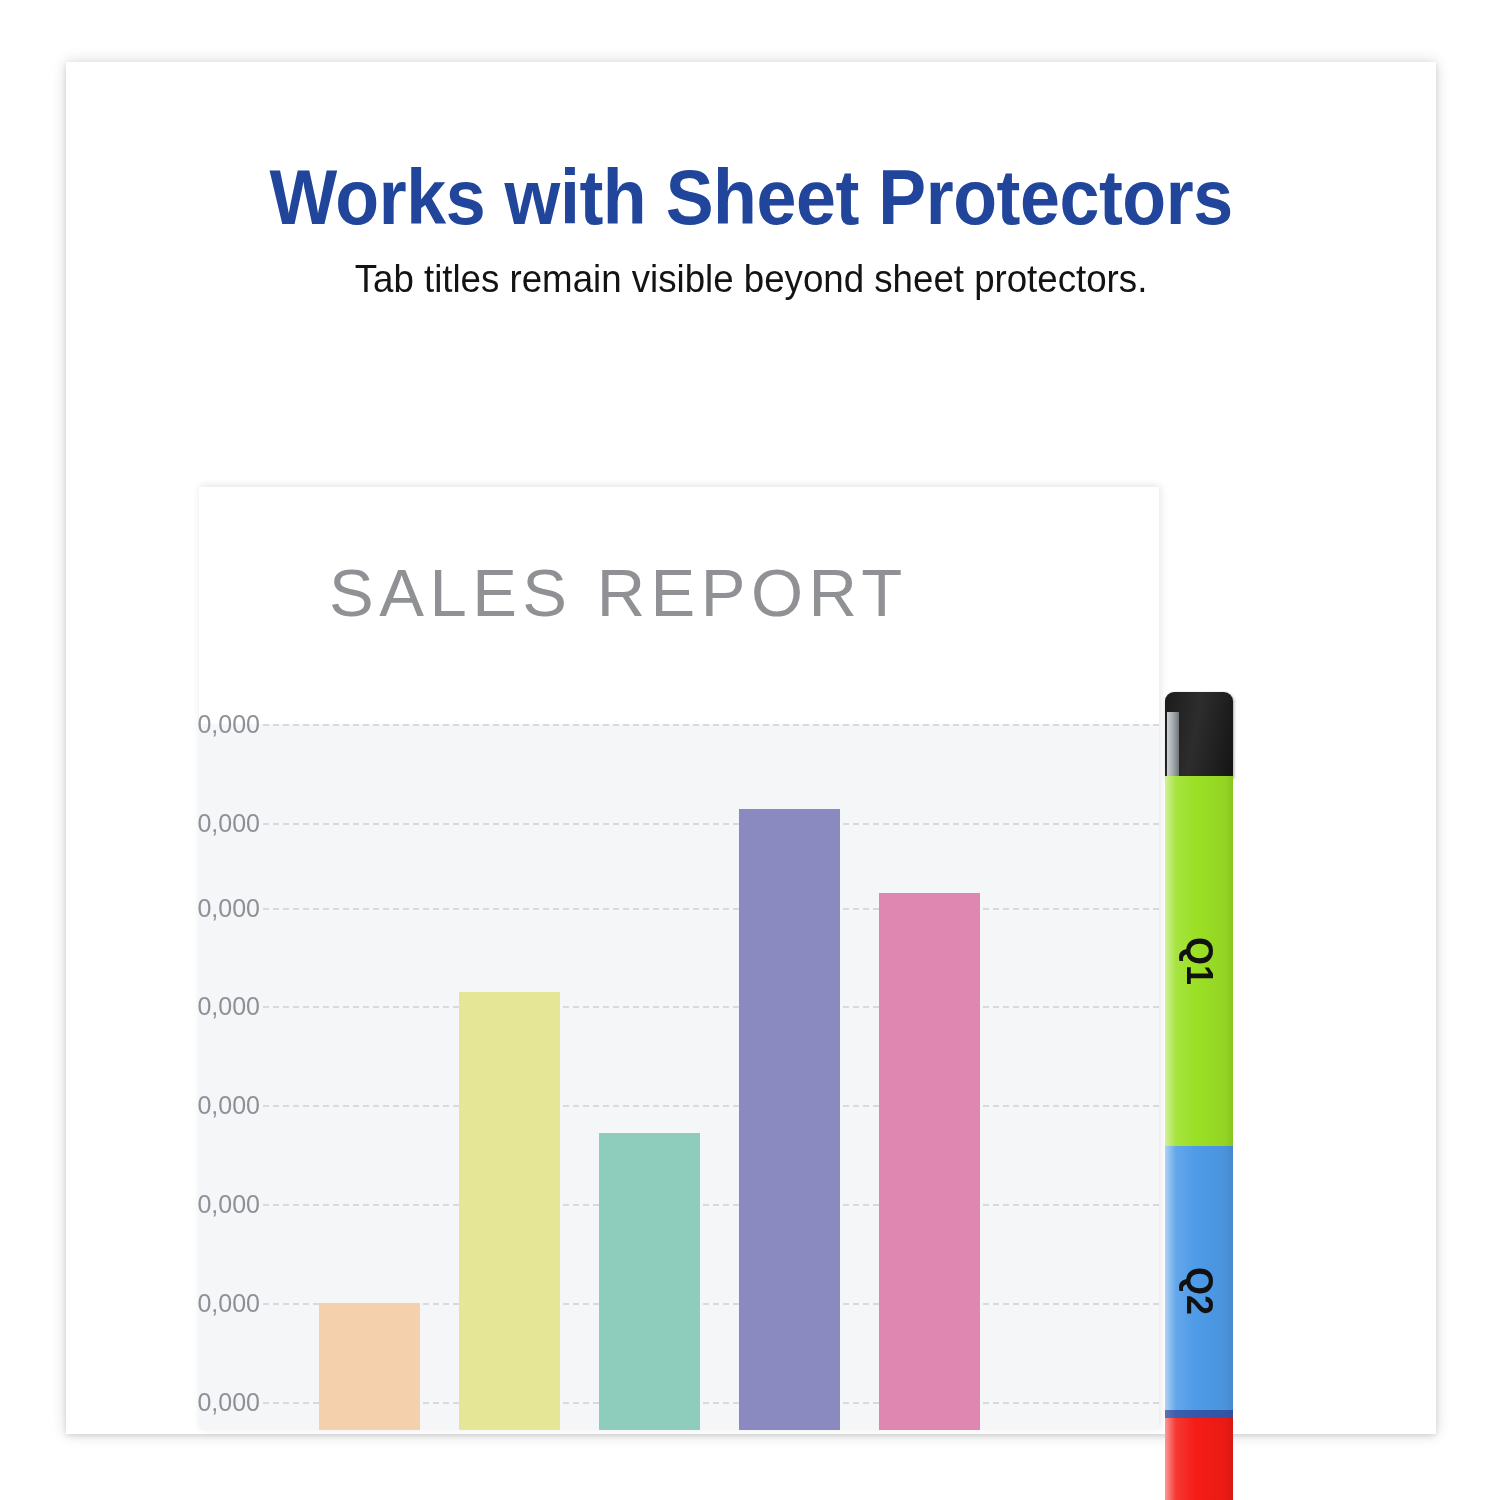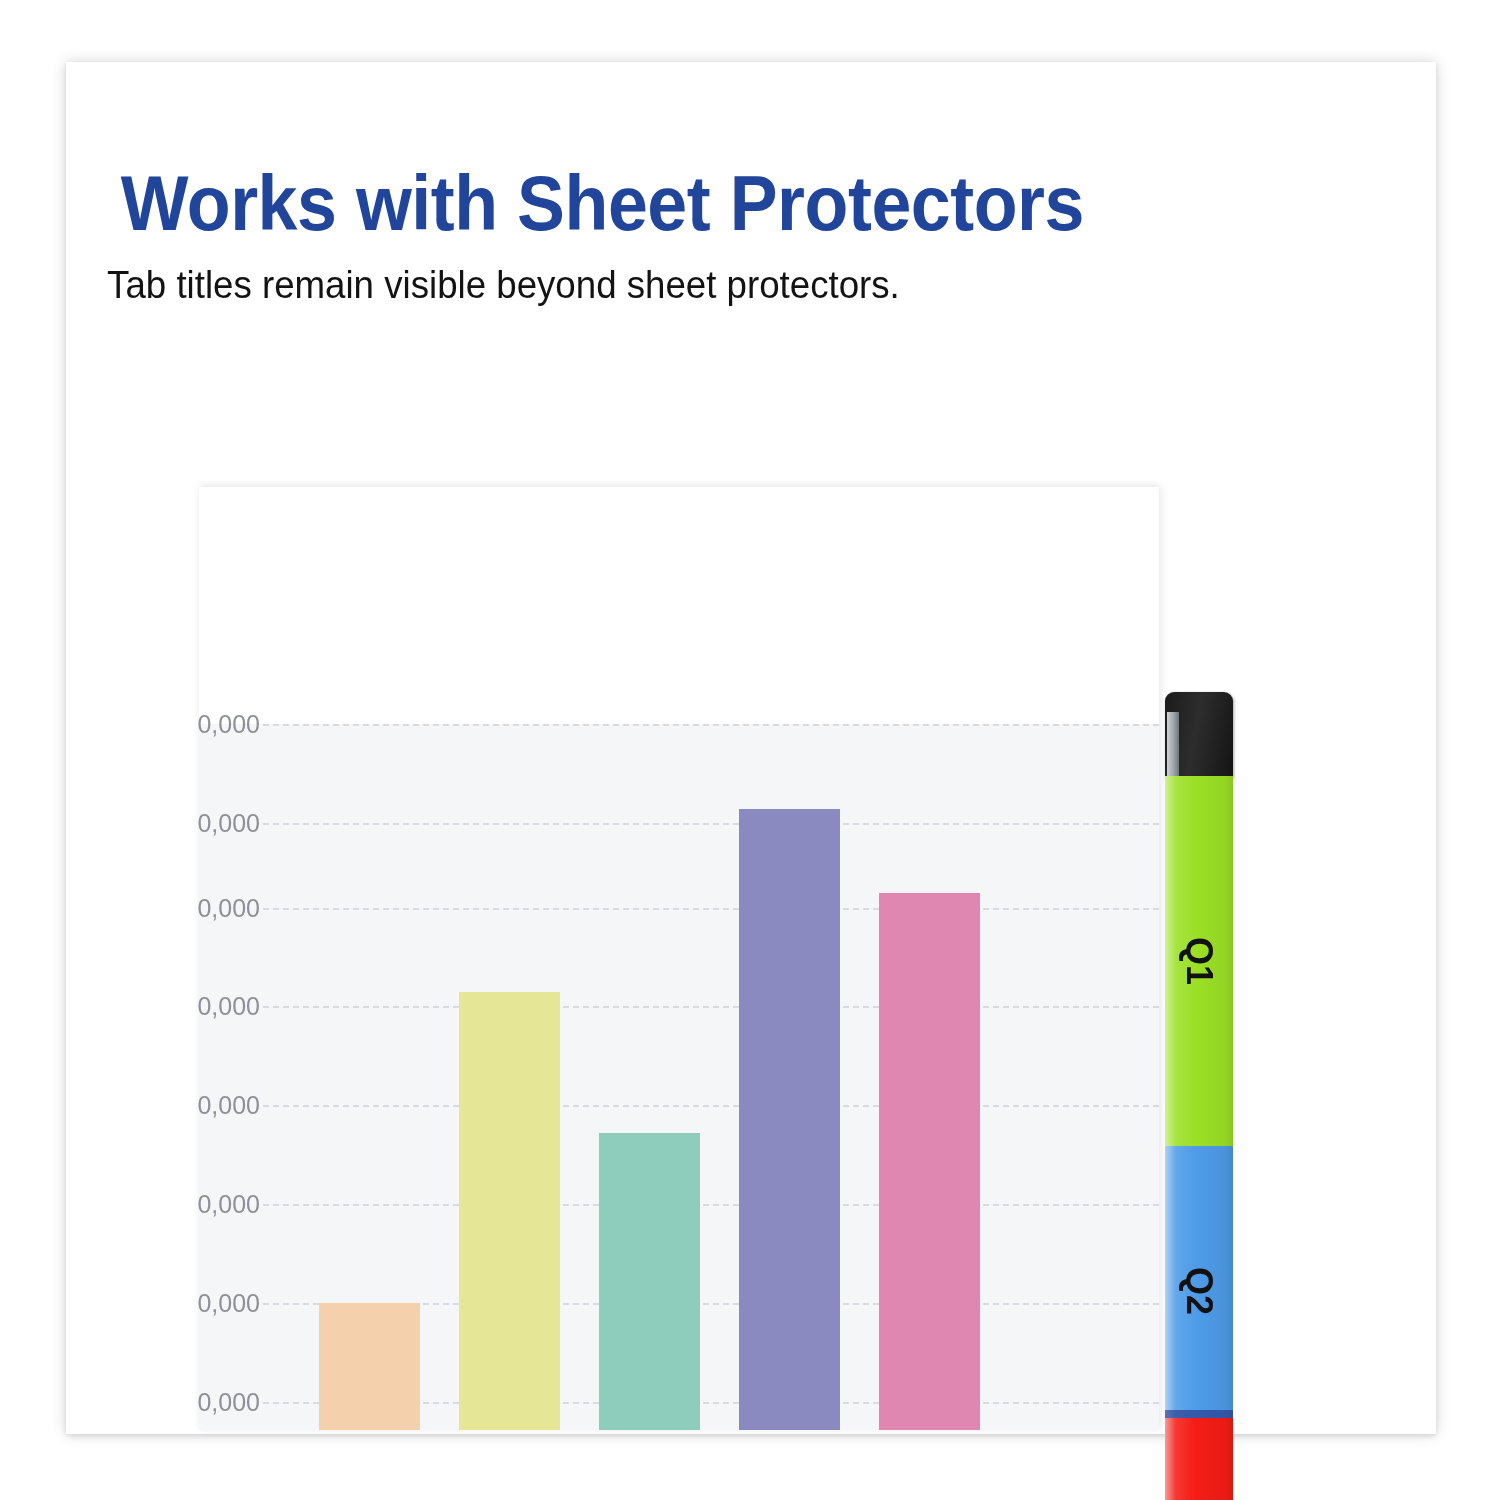--- a/index.html
+++ b/index.html
@@ -28,23 +28,23 @@
     width: 1370px;
     height: 1372px;
     background: #ffffff;
     box-shadow: 0 0 14px rgba(0,0,0,0.16), 0 2px 5px rgba(0,0,0,0.10);
   }
 
   
   .headline-block {
     position: absolute;
     left: 0;
-    top: 102px;
+    top: 96px;
     width: 100%;
-    text-align: left;
+    text-align: center;
   }
   .headline {
     margin: 0;
     font-family: "Liberation Sans Narrow", "Liberation Sans", sans-serif;
     font-weight: 700;
     font-size: 78px;
     line-height: 1.0;
     letter-spacing: -0.5px;
     color: #20459A;
     transform: scaleX(0.92);
@@ -221,20 +221,21 @@
 <div id="stage">
 
   <div class="card">
 
     <div class="headline-block">
       <h1 class="headline">Works with Sheet Protectors</h1>
       <p class="subhead">Tab titles remain visible beyond sheet protectors.</p>
     </div>
 
     <div class="sheet">
+      <h2 class="sheet-title">SALES REPORT</h2>
 
       <div class="chart">
         <div class="plot-bg"></div>
         <div class="gridlines" id="gridlines">
             <div class="gridline" style="top: 0px; border-top-color: rgb(215, 218, 227);"></div>
             <div class="gridline" style="top: 98.84px; border-top-color: rgb(215, 218, 227);"></div>
             <div class="gridline" style="top: 183.56px; border-top-color: rgb(215, 218, 227);"></div>
             <div class="gridline" style="top: 282.4px; border-top-color: rgb(215, 218, 227);"></div>
             <div class="gridline" style="top: 381.24px; border-top-color: rgb(215, 218, 227);"></div>
             <div class="gridline" style="top: 480.08px; border-top-color: rgb(215, 218, 227);"></div>

